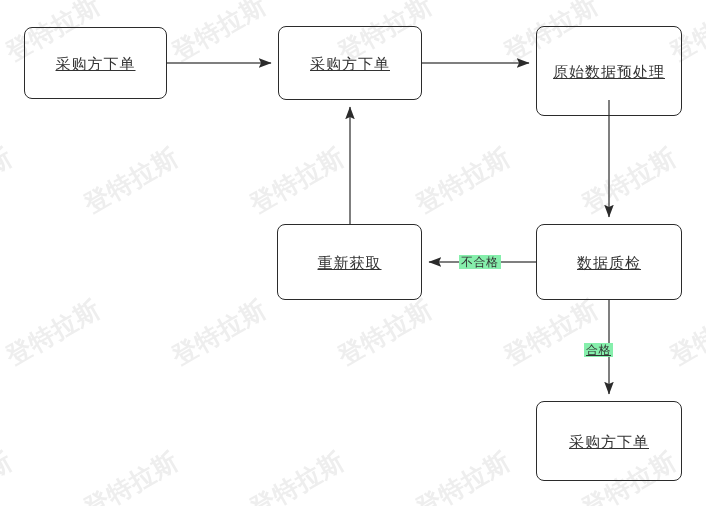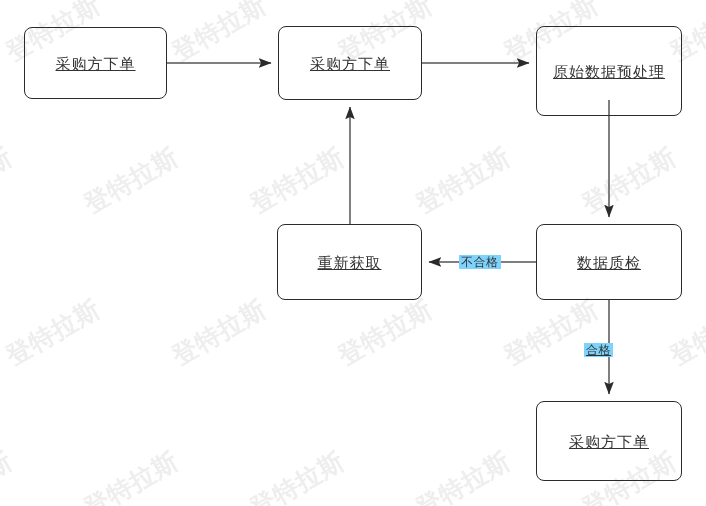--- a/index.html
+++ b/index.html
@@ -66,21 +66,21 @@
     line-height: 1;
     text-decoration: underline;
   }
   #edges-svg {
     position: absolute;
     left: 0; top: 0;
     z-index: 3;
   }
   .edge-label {
     position: absolute;
-    background: #7dd3fc;
+    background: #86efac;
     color: #333333;
     font-size: 12px;
     letter-spacing: 0.5px;
     line-height: 1;
     padding: 1px 2px;
     z-index: 5;
     white-space: nowrap;
   }
 </style>
 </head>

